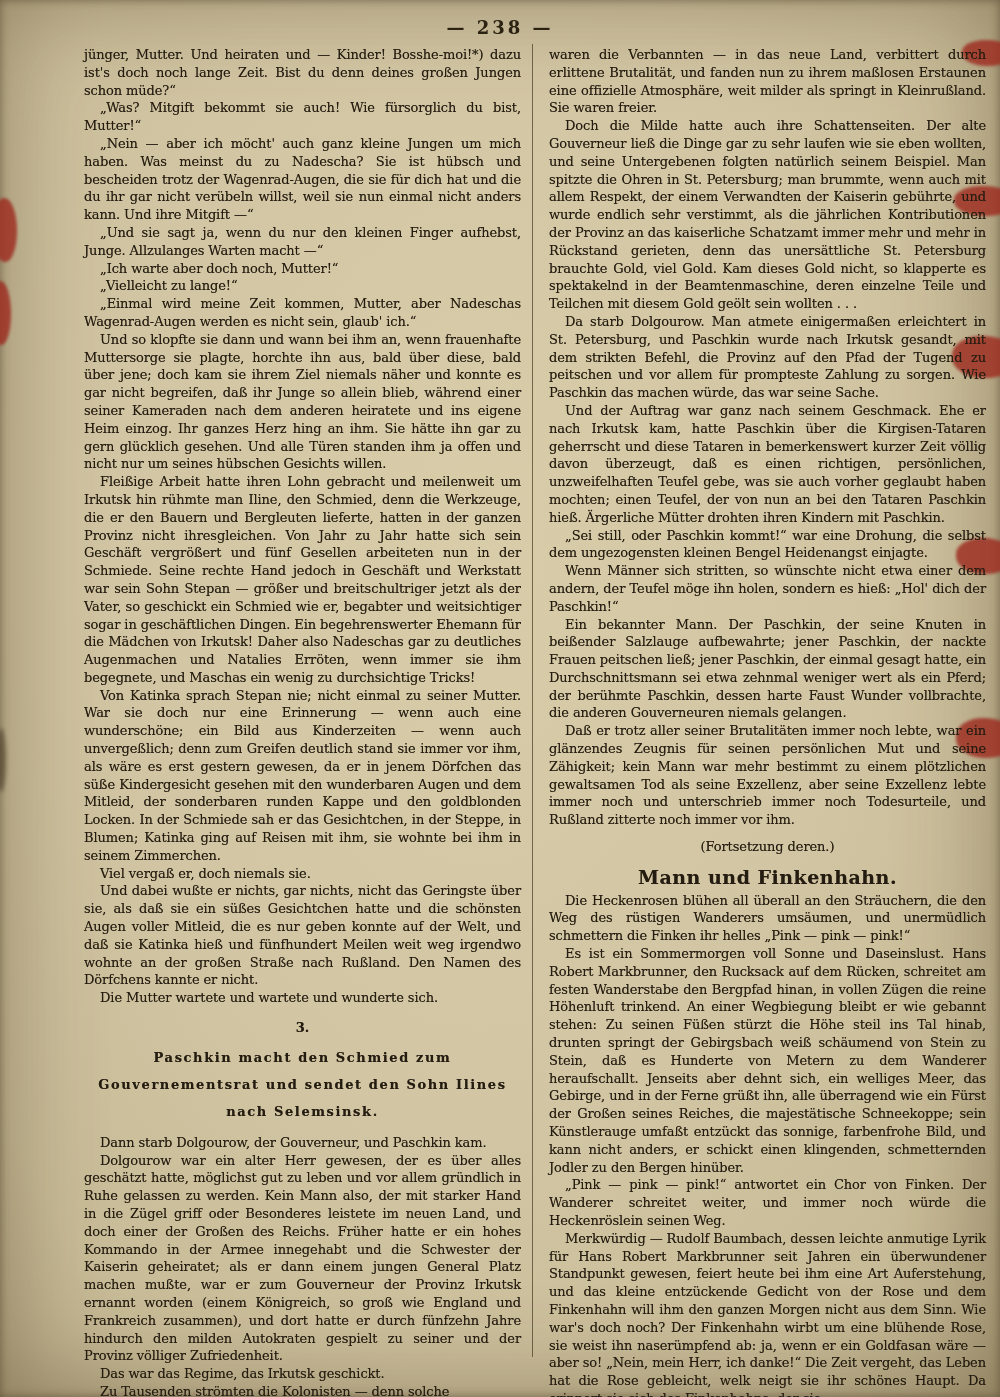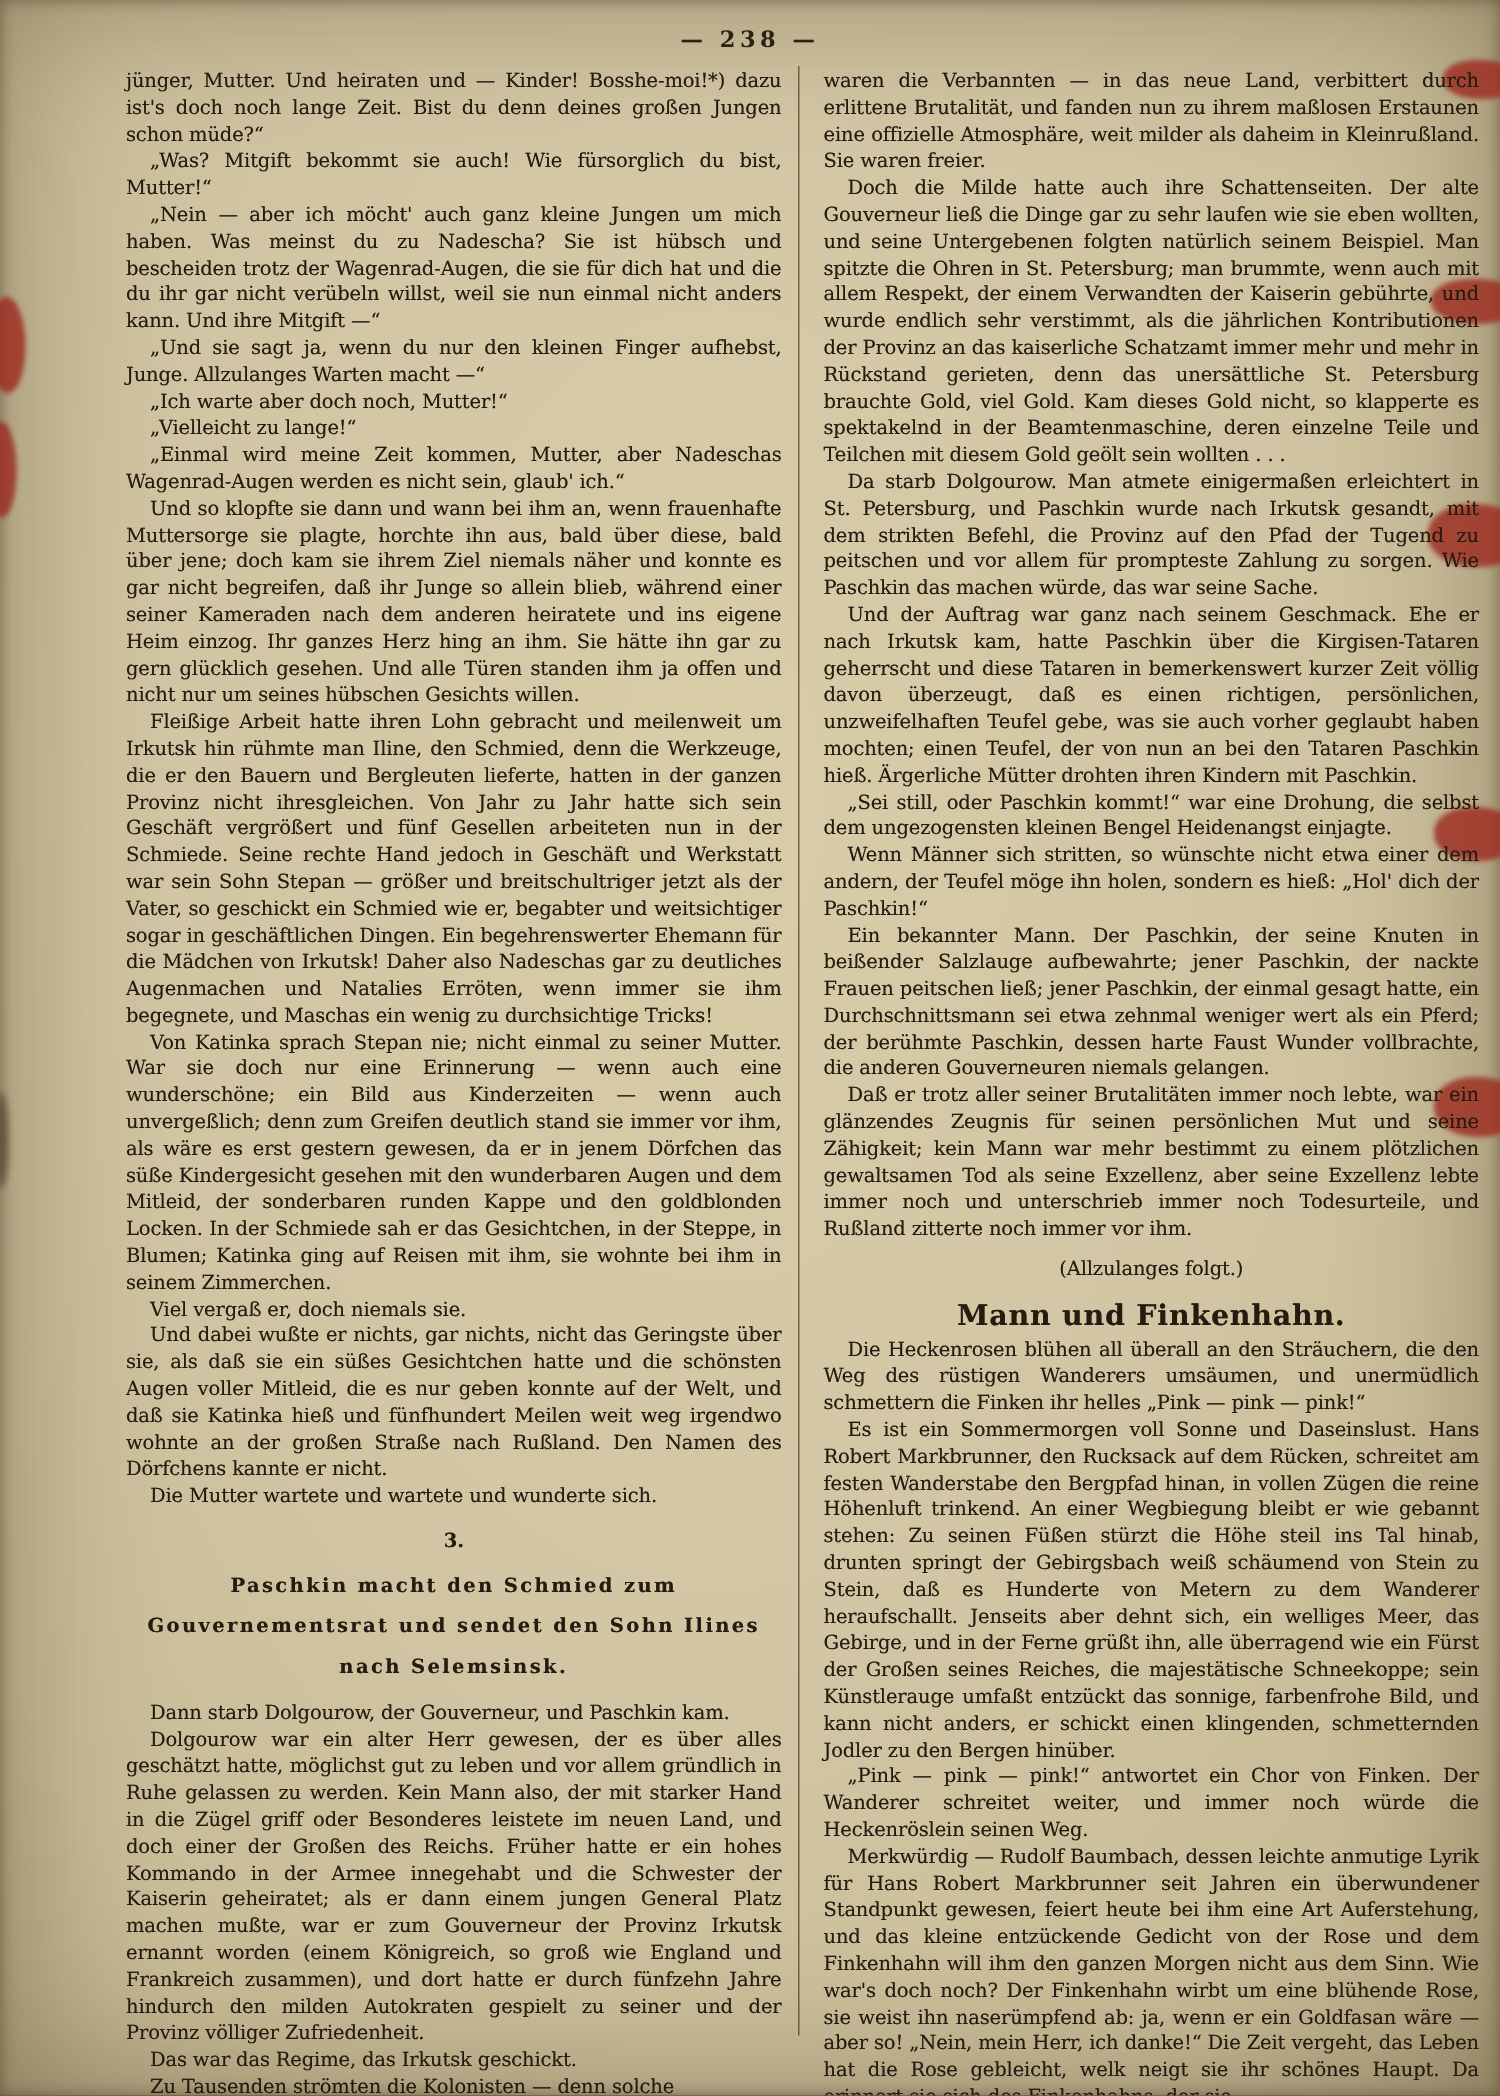--- a/index.html
+++ b/index.html
@@ -8,21 +8,21 @@
     position:relative; width:1000px; height:1397px; overflow:hidden;
     margin:0 auto;
     font-family:"DejaVu Serif","Liberation Serif",serif;
     color:#241c10;
     background:
       radial-gradient(ellipse at 48% 38%, #d8cca9 0%, #d2c5a3 50%, #c8bb97 80%, #b2a481 100%);
     box-shadow: inset 0 0 100px rgba(82,66,38,.45), inset 0 0 10px rgba(60,48,26,.55);
   }
   .page-header {
     position:absolute; top:17px; left:0; width:100%;
-    text-align:center; font-size:15px; font-weight:bold;
+    text-align:center; font-size:18px; font-weight:bold;
     letter-spacing:3px; color:#2b2212;
   }
   .column-divider {
     position:absolute; left:532px; top:44px; bottom:40px; width:1px;
     background:rgba(58,47,26,.65);
   }
   .content {
     position:absolute; left:84px; top:46px; display:flex; gap:28px;
   }
   .col {
@@ -105,30 +105,30 @@
           <p>Zu Tausenden strömten die Kolonisten — denn solche</p>
         </div>
       <div class="footnote-block">
         <div class="footnote-rule"></div>
 
       </div>
     </div>
 
     <div class="col">
       <div class="para-list no-first-indent">
-          <p>waren die Verbannten — in das neue Land, verbittert durch erlittene Brutalität, und fanden nun zu ihrem maßlosen Erstaunen eine offizielle Atmosphäre, weit milder als daheim in Kleinrußland. Sie waren freier.</p>
+          <p>waren die Verbannten — in das neue Land, verbittert durch erlittene Brutalität, und fanden nun zu ihrem maßlosen Erstaunen eine offizielle Atmosphäre, weit milder als springt in Kleinrußland. Sie waren freier.</p>
           <p>Doch die Milde hatte auch ihre Schattenseiten. Der alte Gouverneur ließ die Dinge gar zu sehr laufen wie sie eben wollten, und seine Untergebenen folgten natürlich seinem Beispiel. Man spitzte die Ohren in St. Petersburg; man brummte, wenn auch mit allem Respekt, der einem Verwandten der Kaiserin gebührte, und wurde endlich sehr verstimmt, als die jährlichen Kontributionen der Provinz an das kaiserliche Schatzamt immer mehr und mehr in Rückstand gerieten, denn das unersättliche St. Petersburg brauchte Gold, viel Gold. Kam dieses Gold nicht, so klapperte es spektakelnd in der Beamtenmaschine, deren einzelne Teile und Teilchen mit diesem Gold geölt sein wollten . . .</p>
           <p>Da starb Dolgourow. Man atmete einigermaßen erleichtert in St. Petersburg, und Paschkin wurde nach Irkutsk gesandt, mit dem strikten Befehl, die Provinz auf den Pfad der Tugend zu peitschen und vor allem für prompteste Zahlung zu sorgen. Wie Paschkin das machen würde, das war seine Sache.</p>
           <p>Und der Auftrag war ganz nach seinem Geschmack. Ehe er nach Irkutsk kam, hatte Paschkin über die Kirgisen-Tataren geherrscht und diese Tataren in bemerkenswert kurzer Zeit völlig davon überzeugt, daß es einen richtigen, persönlichen, unzweifelhaften Teufel gebe, was sie auch vorher geglaubt haben mochten; einen Teufel, der von nun an bei den Tataren Paschkin hieß. Ärgerliche Mütter drohten ihren Kindern mit Paschkin.</p>
           <p>„Sei still, oder Paschkin kommt!“ war eine Drohung, die selbst dem ungezogensten kleinen Bengel Heidenangst einjagte.</p>
           <p>Wenn Männer sich stritten, so wünschte nicht etwa einer dem andern, der Teufel möge ihn holen, sondern es hieß: „Hol' dich der Paschkin!“</p>
           <p>Ein bekannter Mann. Der Paschkin, der seine Knuten in beißender Salzlauge aufbewahrte; jener Paschkin, der nackte Frauen peitschen ließ; jener Paschkin, der einmal gesagt hatte, ein Durchschnittsmann sei etwa zehnmal weniger wert als ein Pferd; der berühmte Paschkin, dessen harte Faust Wunder vollbrachte, die anderen Gouverneuren niemals gelangen.</p>
           <p>Daß er trotz aller seiner Brutalitäten immer noch lebte, war ein glänzendes Zeugnis für seinen persönlichen Mut und seine Zähigkeit; kein Mann war mehr bestimmt zu einem plötzlichen gewaltsamen Tod als seine Exzellenz, aber seine Exzellenz lebte immer noch und unterschrieb immer noch Todesurteile, und Rußland zitterte noch immer vor ihm.</p>
         </div>
-      <div class="continuation">(Allzulanges folgt.)</div>
+      <div class="continuation">(Fortsetzung deren.)</div>
       <div class="article-title">Mann und Finkenhahn.</div>
       <div class="para-list">
           <p>Die Heckenrosen blühen all überall an den Sträuchern, die den Weg des rüstigen Wanderers umsäumen, und unermüdlich schmettern die Finken ihr helles „Pink — pink — pink!“</p>
           <p>Es ist ein Sommermorgen voll Sonne und Daseinslust. Hans Robert Markbrunner, den Rucksack auf dem Rücken, schreitet am festen Wanderstabe den Bergpfad hinan, in vollen Zügen die reine Höhenluft trinkend. An einer Wegbiegung bleibt er wie gebannt stehen: Zu seinen Füßen stürzt die Höhe steil ins Tal hinab, drunten springt der Gebirgsbach weiß schäumend von Stein zu Stein, daß es Hunderte von Metern zu dem Wanderer heraufschallt. Jenseits aber dehnt sich, ein welliges Meer, das Gebirge, und in der Ferne grüßt ihn, alle überragend wie ein Fürst der Großen seines Reiches, die majestätische Schneekoppe; sein Künstlerauge umfaßt entzückt das sonnige, farbenfrohe Bild, und kann nicht anders, er schickt einen klingenden, schmetternden Jodler zu den Bergen hinüber.</p>
           <p>„Pink — pink — pink!“ antwortet ein Chor von Finken. Der Wanderer schreitet weiter, und immer noch würde die Heckenröslein seinen Weg.</p>
           <p>Merkwürdig — Rudolf Baumbach, dessen leichte anmutige Lyrik für Hans Robert Markbrunner seit Jahren ein überwundener Standpunkt gewesen, feiert heute bei ihm eine Art Auferstehung, und das kleine entzückende Gedicht von der Rose und dem Finkenhahn will ihm den ganzen Morgen nicht aus dem Sinn. Wie war's doch noch? Der Finkenhahn wirbt um eine blühende Rose, sie weist ihn naserümpfend ab: ja, wenn er ein Goldfasan wäre — aber so! „Nein, mein Herr, ich danke!“ Die Zeit vergeht, das Leben hat die Rose gebleicht, welk neigt sie ihr schönes Haupt. Da erinnert sie sich des Finkenhahns, der sie</p>
         </div>
     </div>
 
   </div>

